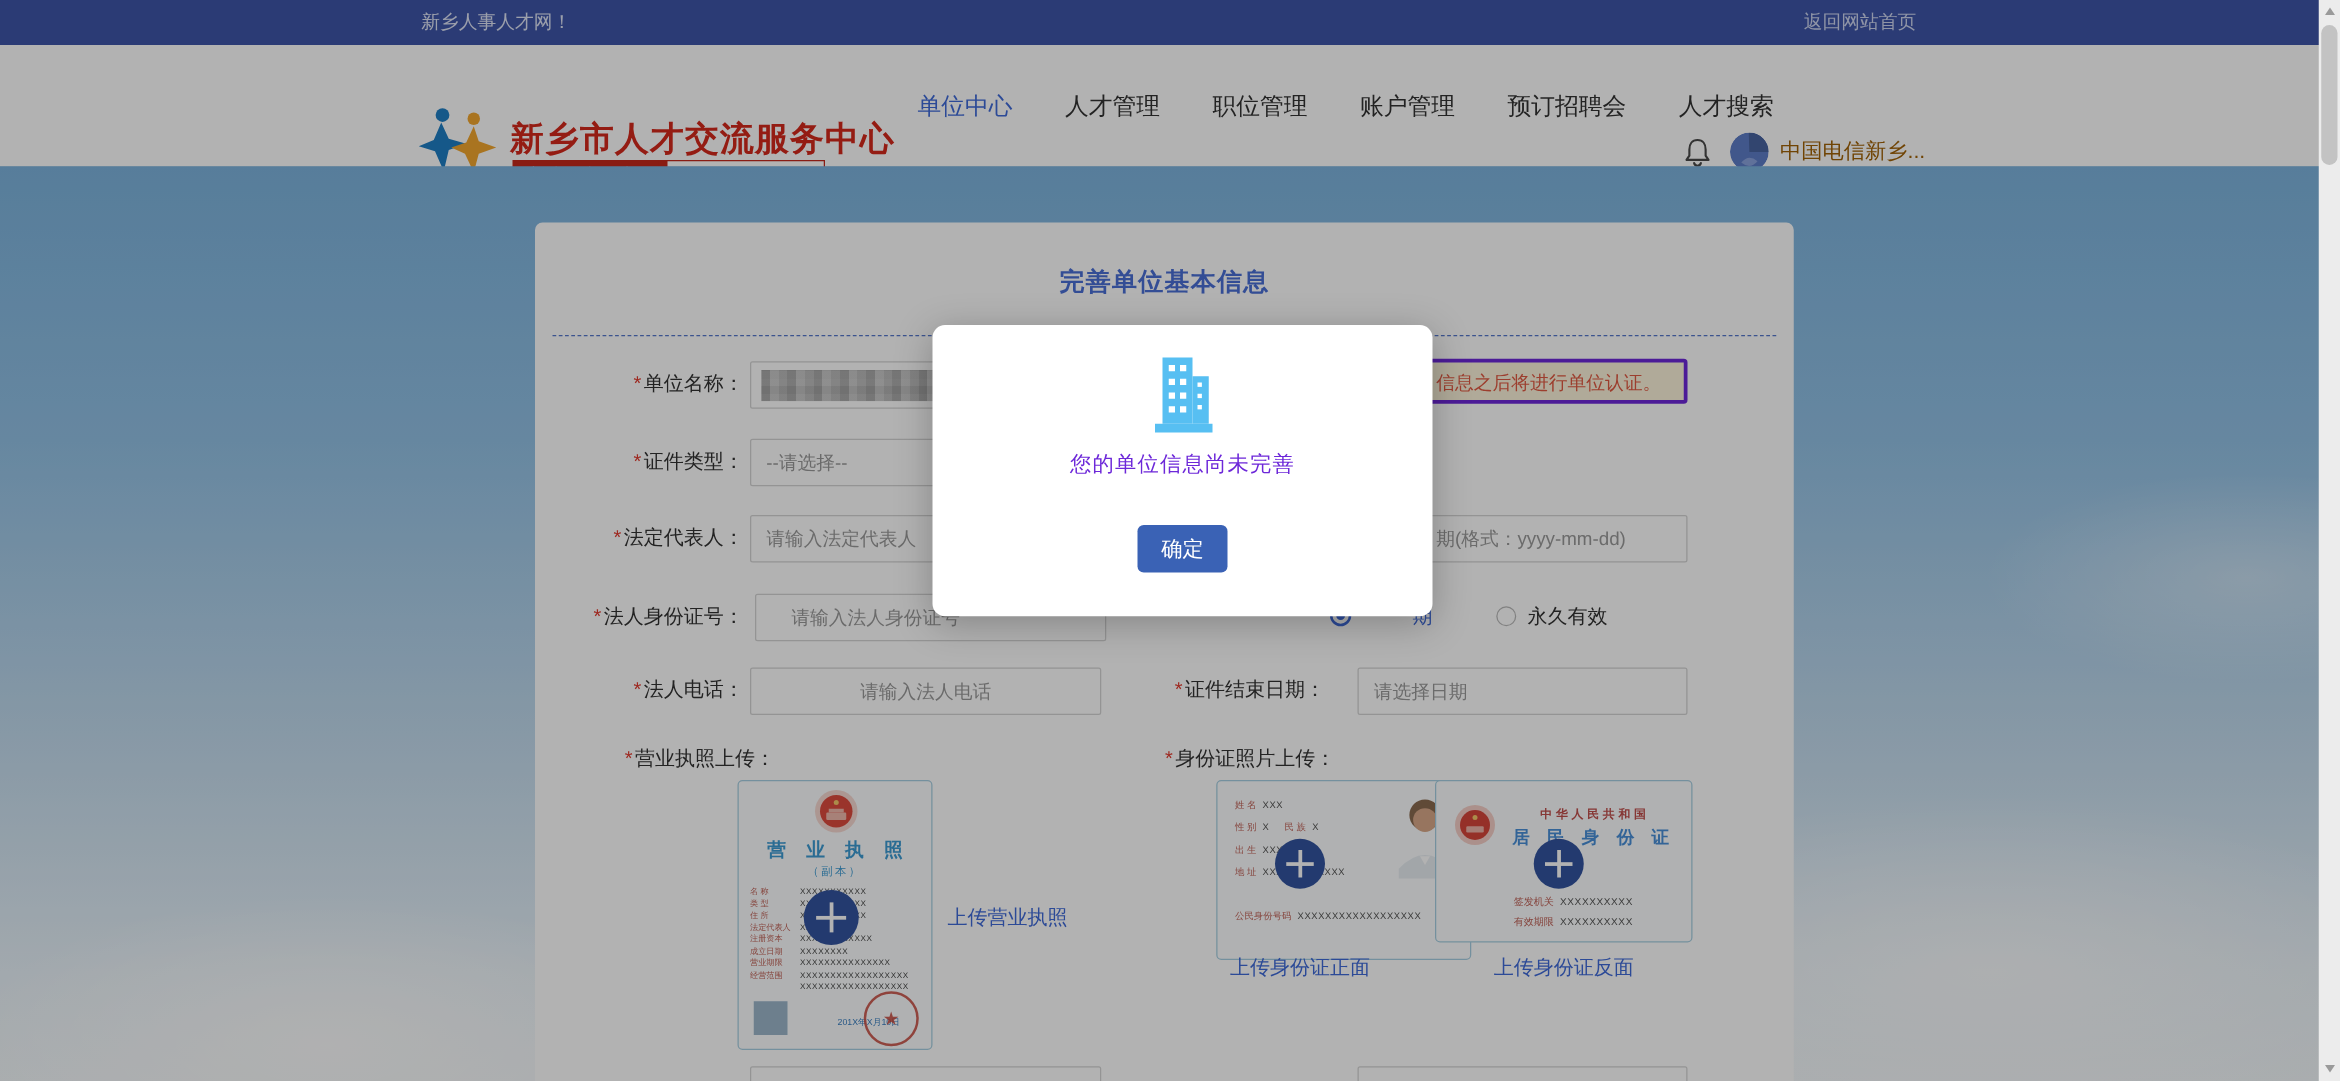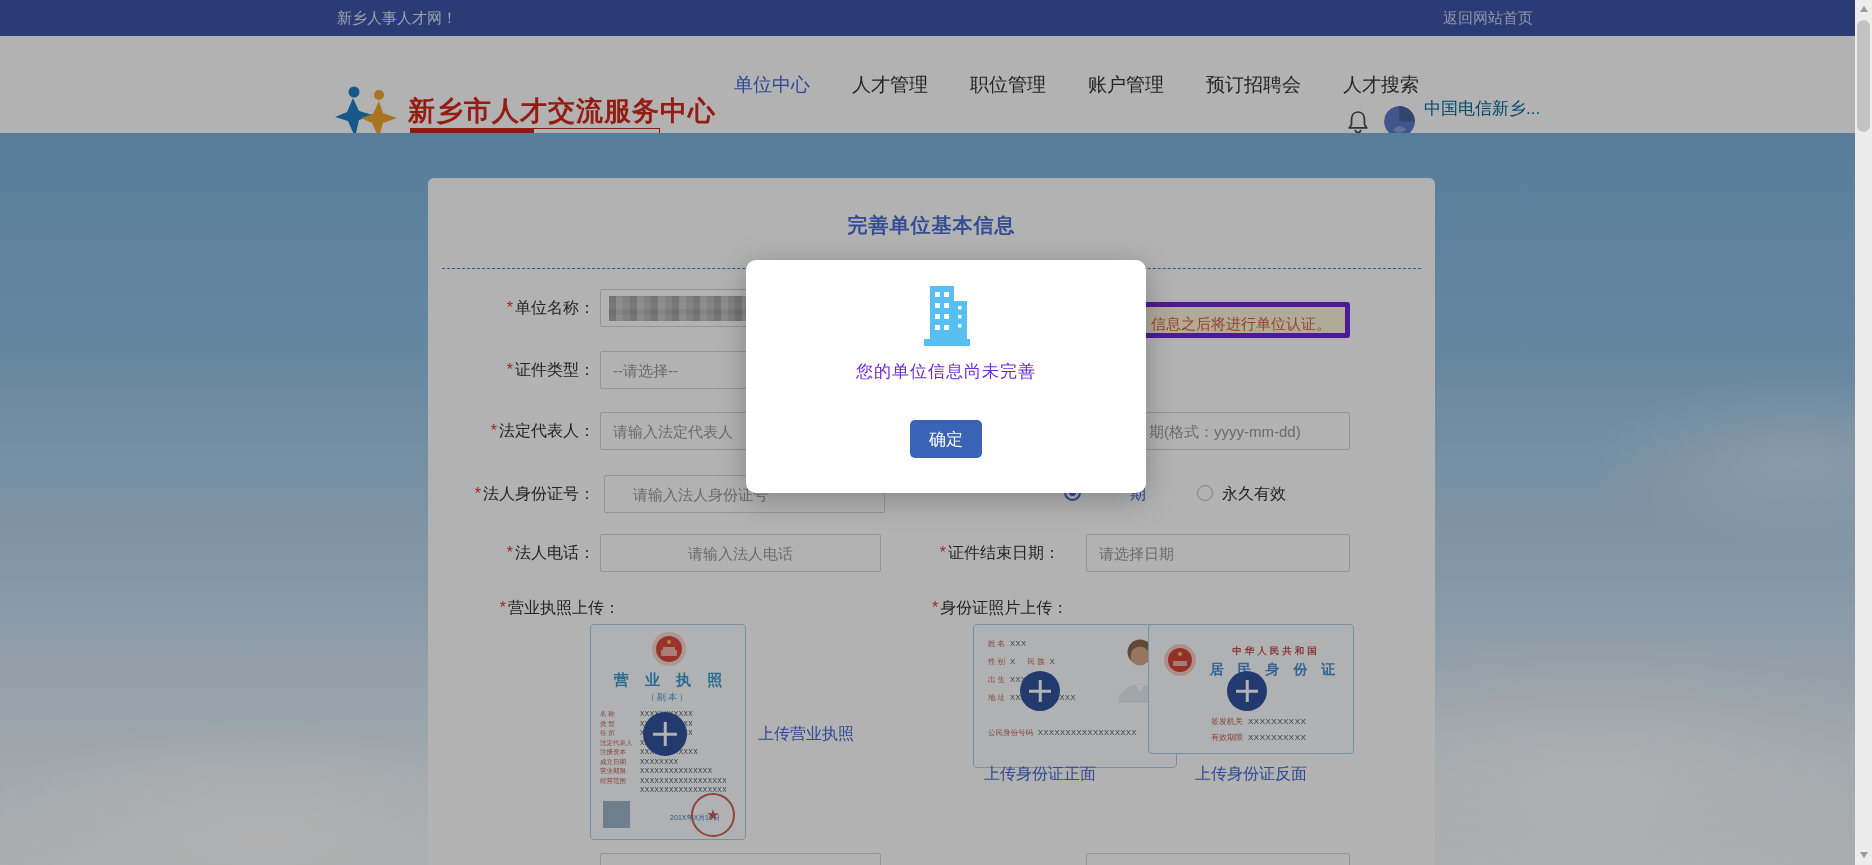--- a/index.html
+++ b/index.html
@@ -14,21 +14,21 @@
   .header{left:0;top:36px;width:1872px;height:97px;background:#ffffff;}
   .logo-svg{left:332px;top:49px;}
   .logo-title{left:408px;top:57px;font-size:27px;font-weight:bold;color:#d5291c;letter-spacing:1px;white-space:nowrap;}
   .badge-left{left:410px;top:92px;height:24px;line-height:24px;padding:0 13px;background:#c4291c;color:#fff;font-size:14px;}
   .badge-right{left:527px;top:92px;height:24px;line-height:22px;padding:0 11px;border:1px solid #c4291c;color:#c4291c;font-size:15px;box-sizing:border-box;letter-spacing:1px;}
   .nav{left:734px;top:36px;height:97px;display:flex;align-items:flex-start;gap:42px;}
   .nav a{font-size:19px;color:#333;text-decoration:none;cursor:pointer;white-space:nowrap;}
   .nav a.active{color:#3f6ad8;}
   .bell{left:1346px;top:73px;cursor:pointer;}
   .avatar{left:1384px;top:70px;width:31px;height:31px;border-radius:50%;overflow:hidden;cursor:pointer;}
-  .uname{left:1424px;top:24px;height:97px;line-height:97px;font-size:17px;color:#0369a1;cursor:pointer;white-space:nowrap;}
+  .uname{left:1424px;top:36px;height:97px;line-height:97px;font-size:17px;color:#a16207;cursor:pointer;white-space:nowrap;}
   
   .sky{left:0;top:133px;width:1872px;height:732px;
     background:
       radial-gradient(420px 170px at 14% 96%, rgba(255,255,255,.85), rgba(255,255,255,0) 70%),
       radial-gradient(520px 200px at 85% 88%, rgba(255,255,255,.7), rgba(255,255,255,0) 70%),
       radial-gradient(380px 150px at 55% 99%, rgba(255,255,255,.75), rgba(255,255,255,0) 70%),
       radial-gradient(300px 120px at 96% 45%, rgba(255,255,255,.35), rgba(255,255,255,0) 70%),
       linear-gradient(180deg,#7db4de 0%,#93c2e6 30%,#c2dbee 62%,#e8f2f9 88%,#f3f8fb 100%);}
   
   .panel{left:428px;top:178px;width:1007px;height:687px;background:#fff;border-radius:6px 6px 0 0;}
@@ -37,21 +37,21 @@
   
   .flabel{width:200px;text-align:right;line-height:38px;font-size:16px;color:#333;white-space:nowrap;}
   .star{color:#e23a2e;margin-right:2px;}
   .ipt{height:38px;border:1px solid #d4d4d4;border-radius:2px;background:#fff;font-size:15px;color:#333;
        padding:0 12px;box-sizing:border-box;outline:none;font-family:inherit;}
   .ipt::placeholder{color:#9a9a9a;opacity:1;}
   .redact{left:8px;top:6px;width:152px;height:25px;border-radius:0 13px 13px 0;
     background:
      repeating-linear-gradient(90deg, rgba(140,140,140,.55) 0 7px, rgba(195,195,195,.55) 7px 14px, rgba(168,168,168,.55) 14px 21px),
      repeating-linear-gradient(0deg,#cfcfcf 0 6px,#bdbdbd 6px 12px,#d8d8d8 12px 18px);}
-  .notice{left:1086px;top:302px;width:264px;height:36px;background:#fdf4dc;border:5px solid #6d28d9;border-radius:3px;
+  .notice{left:1086px;top:287px;width:264px;height:36px;background:#fdf4dc;border:3px solid #6d28d9;border-radius:3px;
           box-sizing:border-box;line-height:34px;font-size:15px;color:#e05a43;padding-left:60px;white-space:nowrap;overflow:hidden;}
   .radio{border-radius:50%;box-sizing:border-box;background:#fff;cursor:pointer;}
   .radio.sel{border:2px solid #3f6ad8;}
   .radio.sel i{display:block;width:7px;height:7px;border-radius:50%;background:#3f6ad8;margin:3px auto;}
   .radio.un{border:1px solid #b9b9b9;}
   .rlabel{line-height:38px;font-size:16px;cursor:pointer;}
   
   .uplabel{line-height:20px;font-size:16px;color:#333;white-space:nowrap;}
   .card{border:1px solid #a7cfe2;border-radius:4px;background:#fcfeff;box-sizing:border-box;cursor:pointer;}
   .plusbtn{border-radius:50%;background:#33549f;cursor:pointer;}

